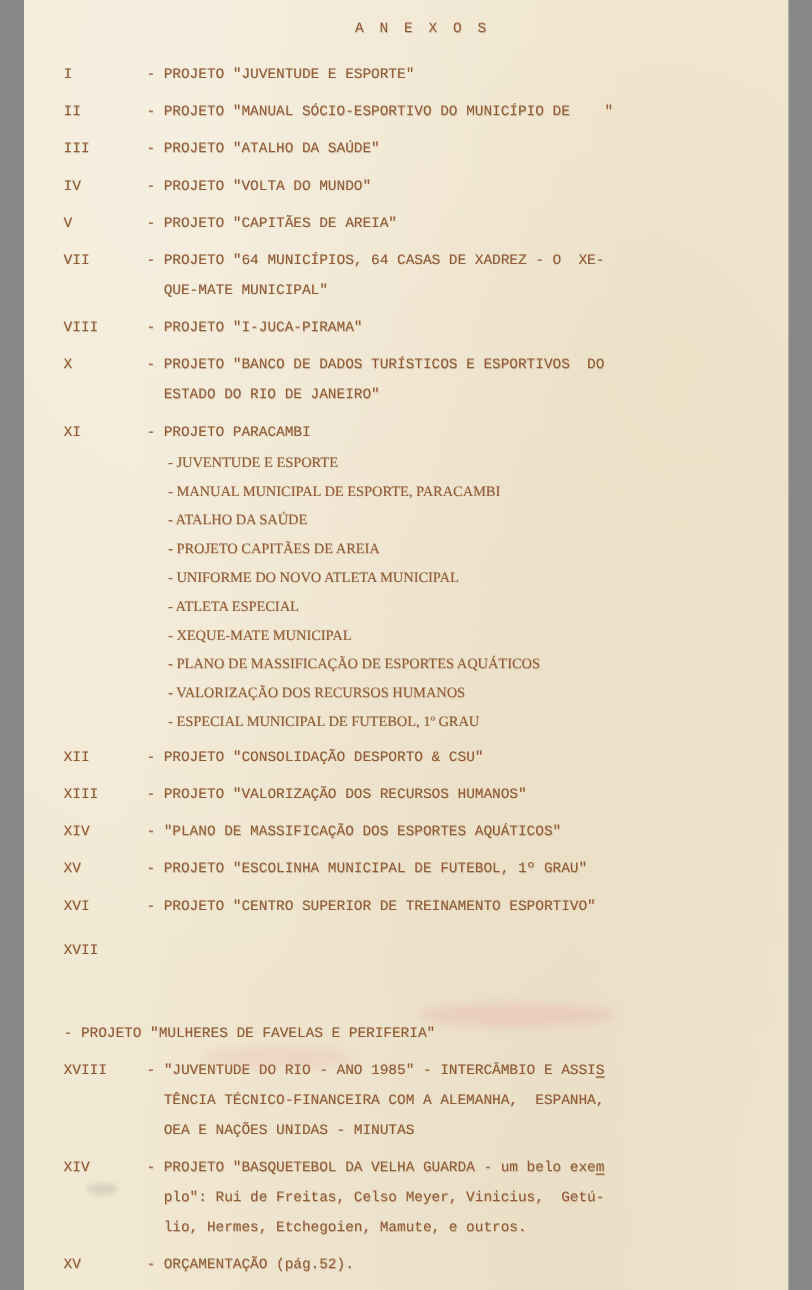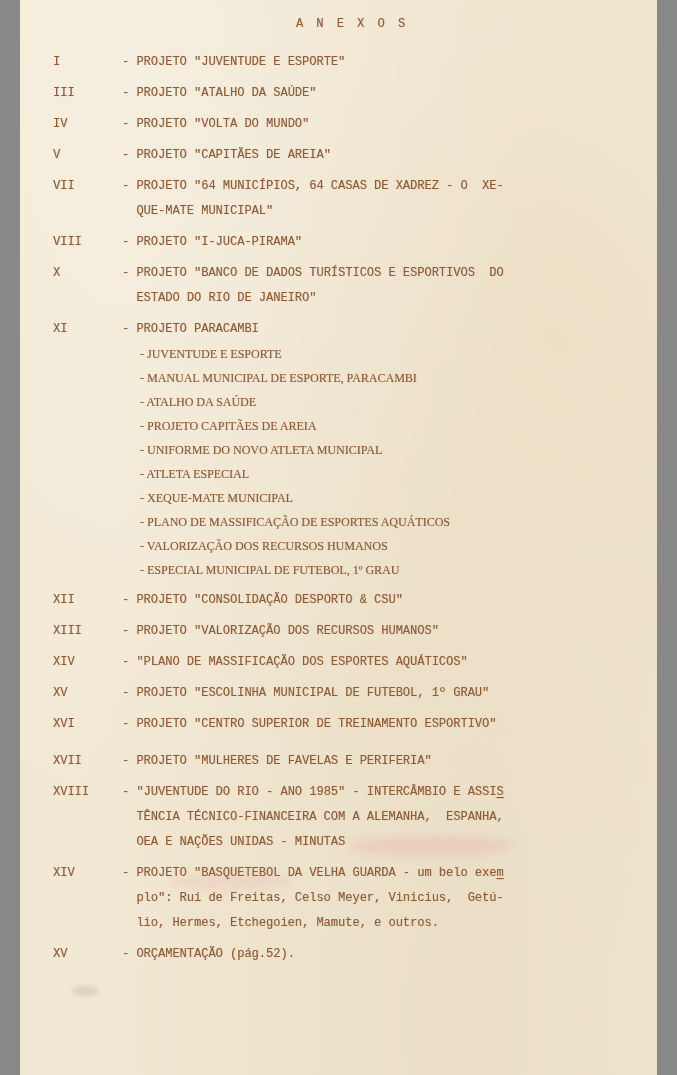--- a/index.html
+++ b/index.html
@@ -21,21 +21,21 @@
   }
   .inner { padding: 12px 6px 0 33px; }
   .title {
     text-align: center;
     letter-spacing: 3px;
     line-height: 25px;
     margin-bottom: 13px;
     white-space: pre;
   }
   .row { display: flex; margin-bottom: 6px; }
-  .row.mt-lg { margin-top: 12px; }
+  .row.mt-lg { margin-top: 12px; flex-direction: column; }
   .num { flex: 0 0 69px; width: 69px; line-height: 25px; white-space: pre; }
   .content { flex: 1; min-width: 0; }
   .line { line-height: 25px; white-space: pre-wrap; }
   .line.cont { padding-left: 2ch; }
   .line.sub { line-height: 24px; padding-left: 3ch; font-family: Liberation Serif, serif; }
   .u { text-decoration: underline; text-underline-offset: 2px; }
   .stain { position: absolute; pointer-events: none; border-radius: 50%; filter: blur(4px); }
   .stain.pink1 { left: 328px; top: 836px; width: 165px; height: 20px; background: rgba(232,140,140,0.20); }
   .stain.pink2 { left: 148px; top: 872px; width: 125px; height: 18px; background: rgba(232,140,140,0.16); }
   .stain.grey1 { left: 52px;  top: 986px; width: 26px;  height: 10px; background: rgba(120,110,100,0.18); filter: blur(2px); }
@@ -51,20 +51,26 @@
   <div class="inner">
     <div class="title">A N E X O S</div>
 
     <div class="row">
       <span class="num">I</span>
       <div class="content">
           <div class="line"><span>- PROJETO "JUVENTUDE E ESPORTE"</span></div>
         </div>
     </div>
 
+    <div class="row">
+      <span class="num">II</span>
+      <div class="content">
+          <div class="line"><span>- PROJETO "MANUAL SÓCIO-ESPORTIVO DO MUNICÍPIO DE    "</span></div>
+        </div>
+    </div>
 
     <div class="row">
       <span class="num">III</span>
       <div class="content">
           <div class="line"><span>- PROJETO "ATALHO DA SAÚDE"</span></div>
         </div>
     </div>
 
     <div class="row">
       <span class="num">IV</span>

